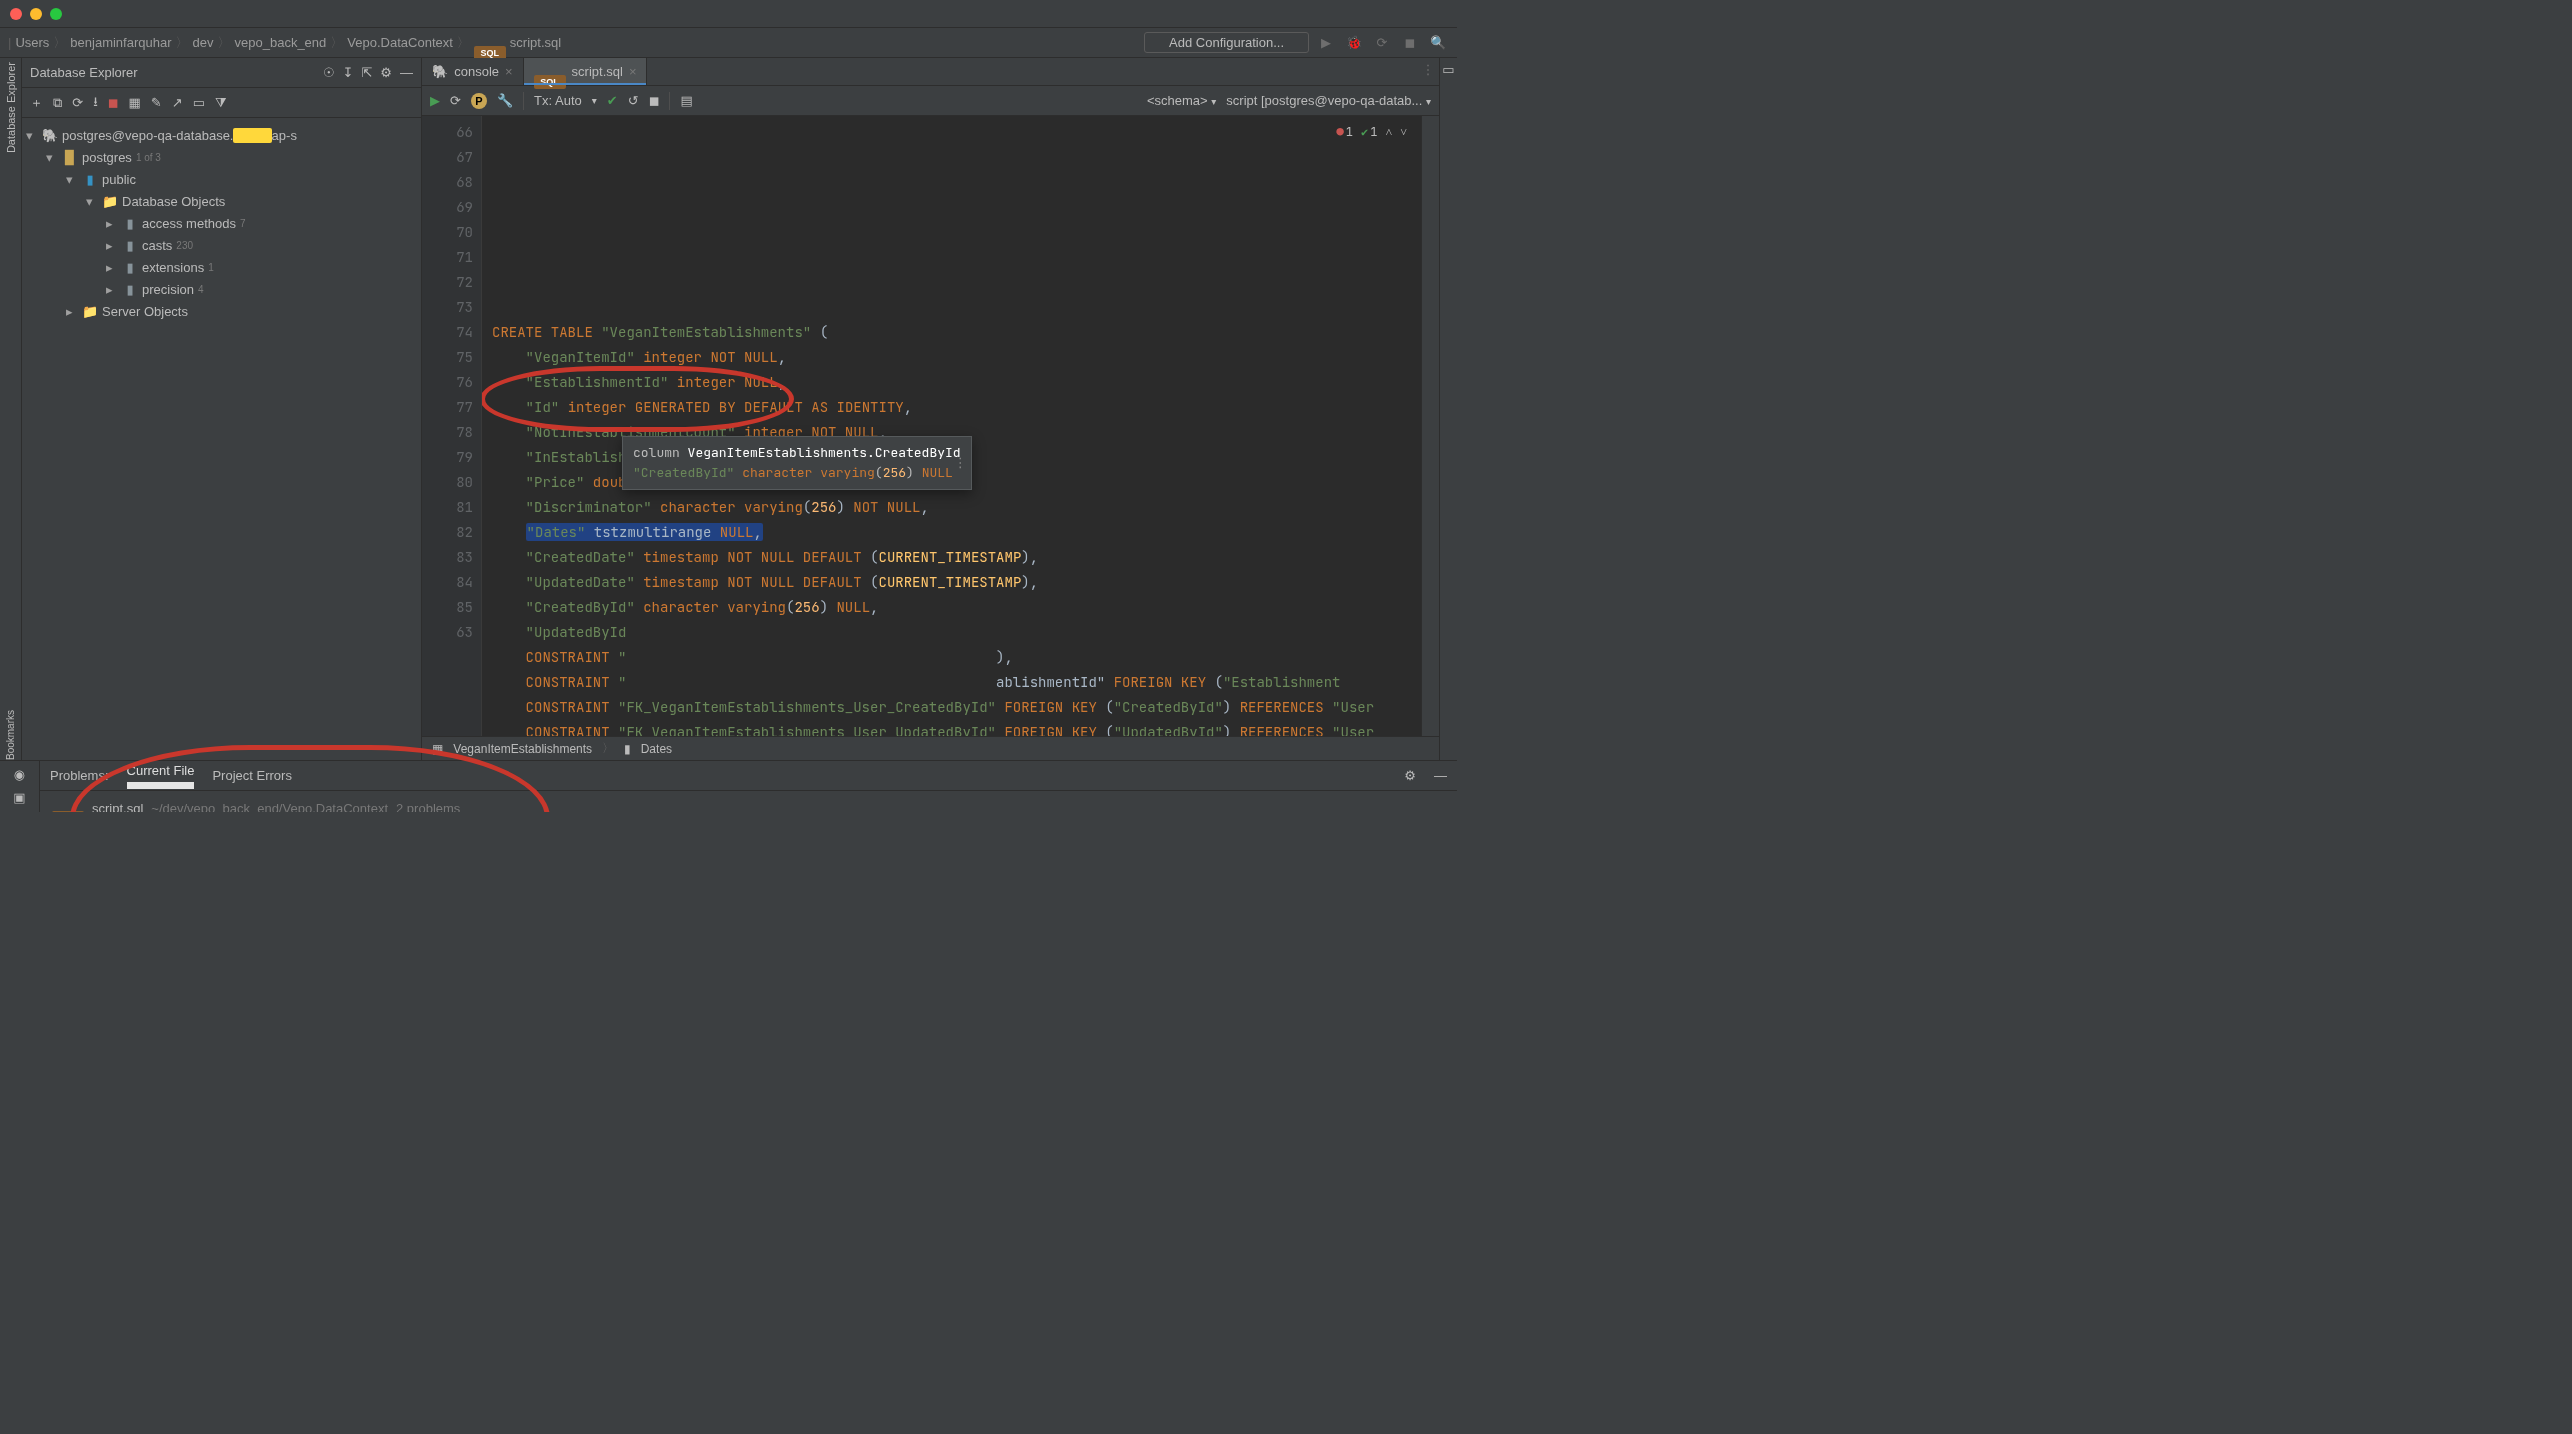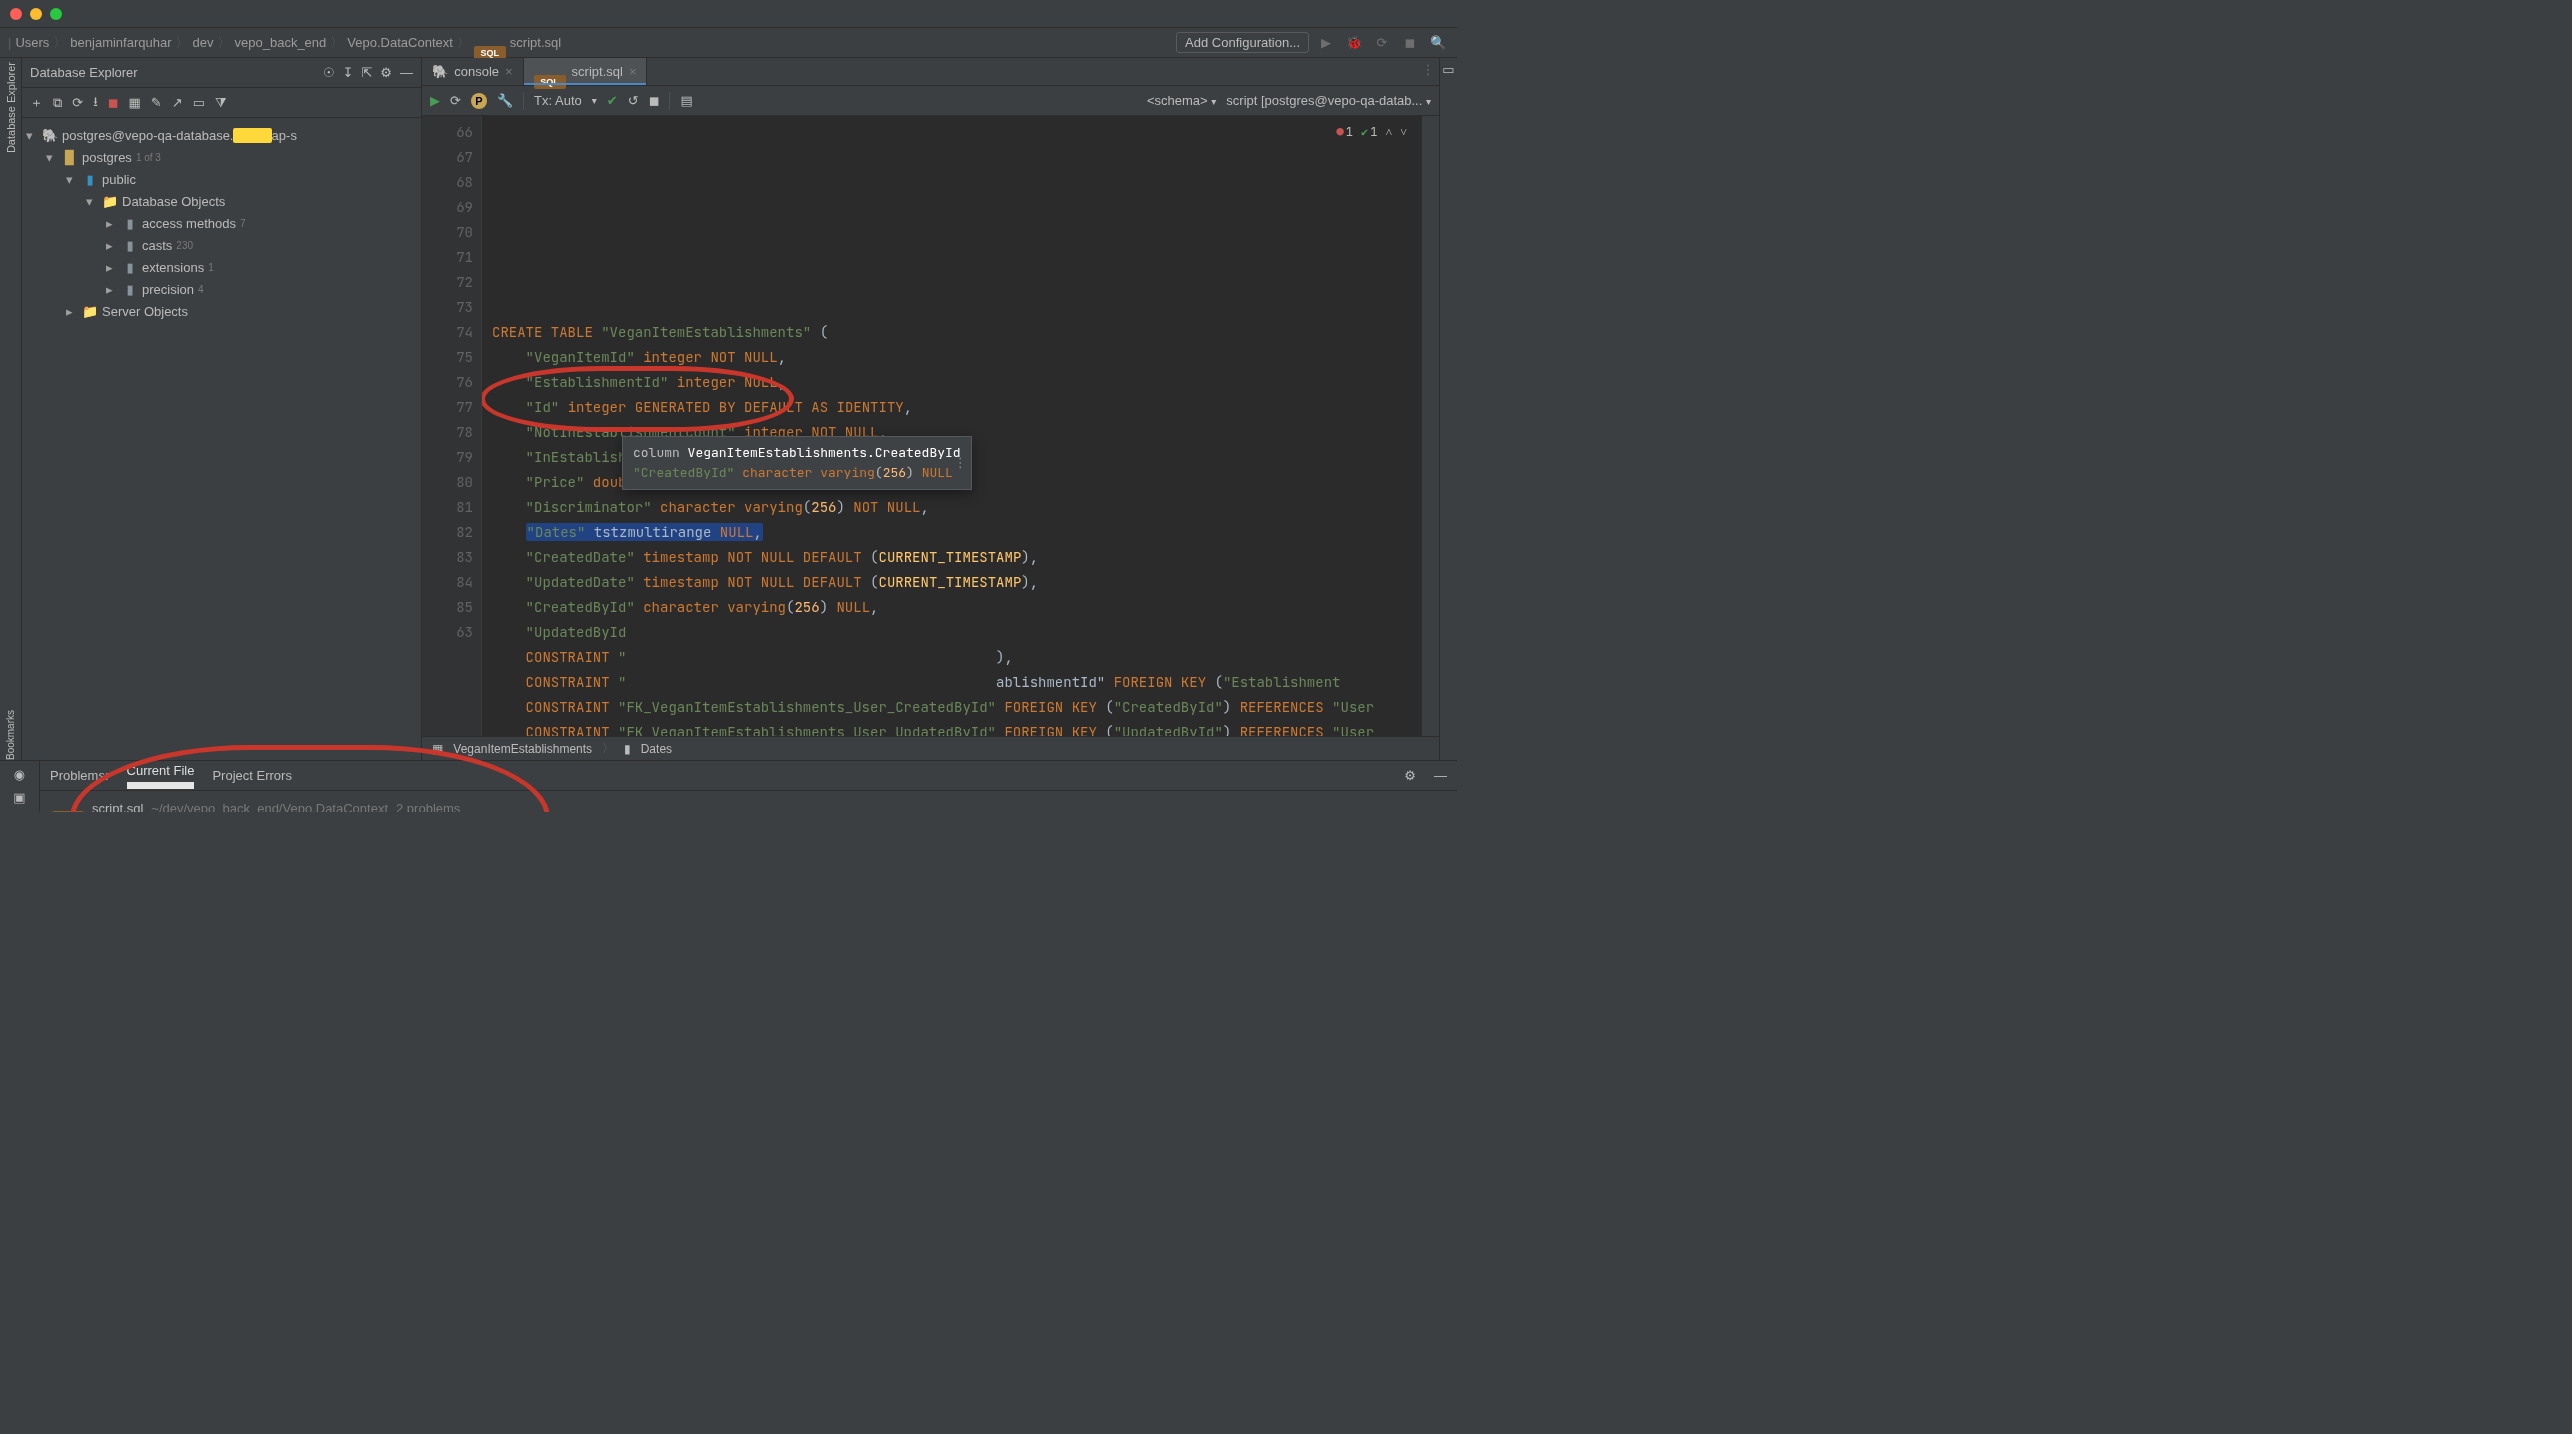--- a/index.html
+++ b/index.html
@@ -49,21 +49,21 @@
   .title { flex:1; text-align:center; color:#cfd0d1; font-weight:600;}
   .navbar {
     height:30px; display:flex; align-items:center;
     background:var(--bg-dark); border-bottom:1px solid #2d2d2d;
     padding:0 8px; gap:6px;
   }
   .crumbs { display:flex; align-items:center; gap:4px; color:#9b9b9b;}
   .crumbs .sep { color:#5c5c5c; }
   .spacer { flex:1; }
   .add-config {
-    border:1px solid #5a5a5a; padding:2px 8px; border-radius:3px;
+    border:1px solid #5a5a5a; padding:2px 24px; border-radius:3px;
     color:#bbb;
   }
   .icon-btn { width:22px; height:22px; display:flex; align-items:center; justify-content:center; color:#6e6e6e;}
   .main { display:flex; height:calc(100% - 28px - 30px - 30px - 22px); }
   .vstrip {
     width:22px; background:var(--bg-dark);
     border-right:1px solid #2d2d2d;
     display:flex; flex-direction:column; align-items:center;
     padding-top:4px; gap:6px;
   }

